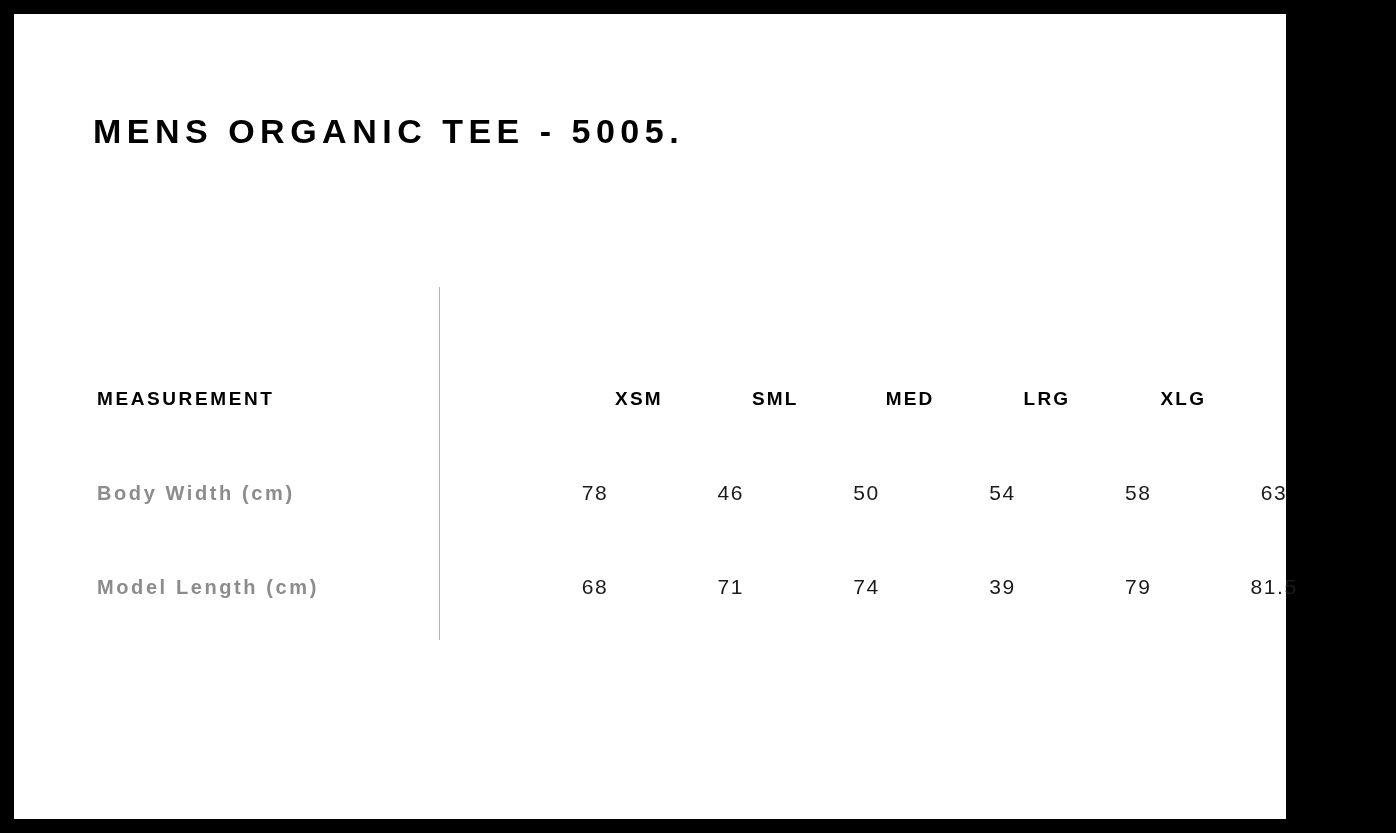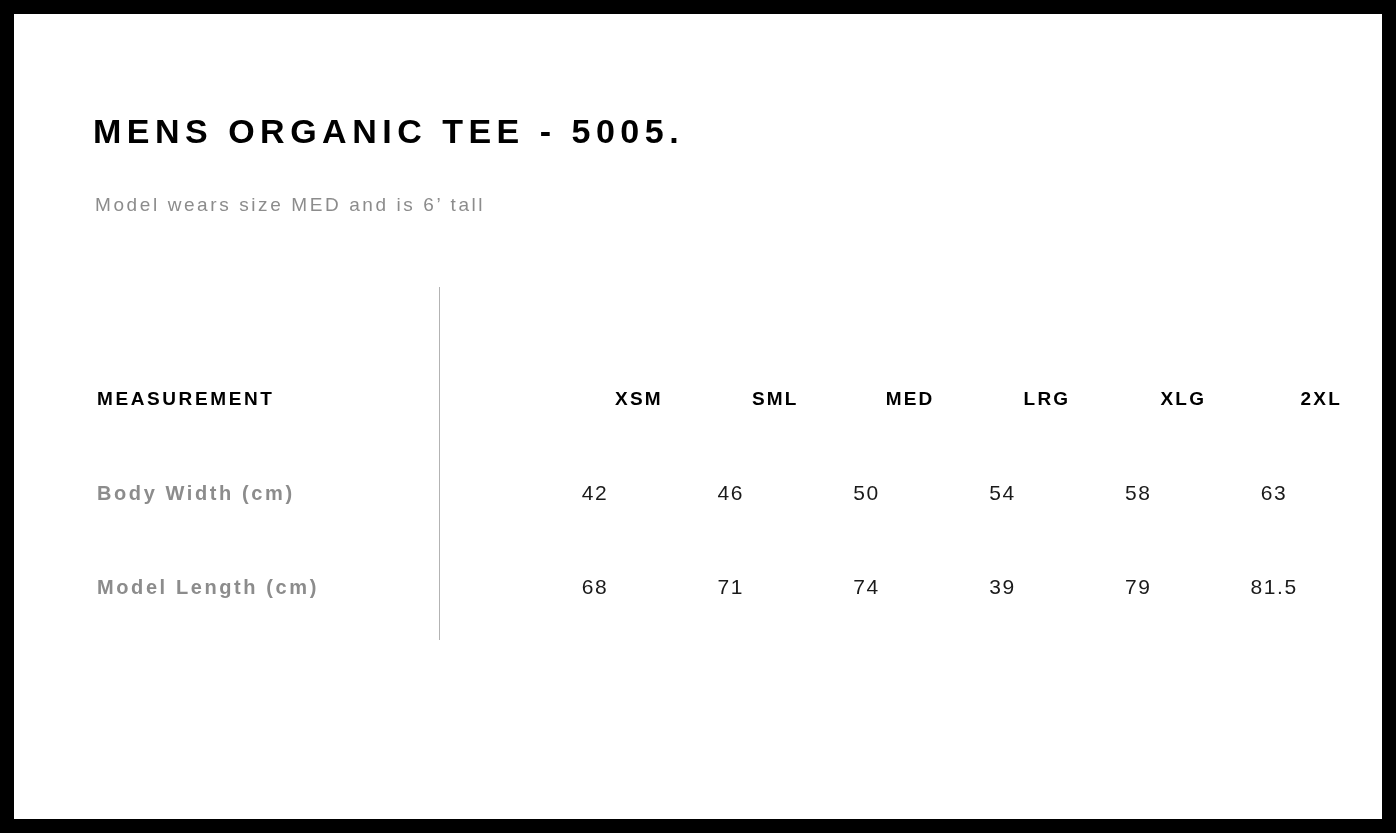--- a/index.html
+++ b/index.html
@@ -10,21 +10,21 @@
     width: 1396px;
     height: 833px;
     background: #000000;
     font-family: "Liberation Sans", sans-serif;
     overflow: hidden;
   }
   .page {
     position: absolute;
     left: 14px;
     top: 14px;
-    width: 1368px;
+    width: 1272px;
     height: 805px;
     background: #ffffff;
     box-sizing: border-box;
   }
   .content {
     position: absolute;
     left: 79px;
     top: 0;
     right: 40px;
     bottom: 0;
@@ -122,21 +122,20 @@
     white-space: nowrap;
   }
 </style>
 </head>
 <body>
 
 <div class="page">
   <div class="content">
 
     <div class="title">MENS ORGANIC TEE - 5005.</div>
-    <div class="subtitle">Model wears size MED and is 6’ tall</div>
 
     <div class="vrule"></div>
 
     <table class="size-table">
       <colgroup>
         <col class="col-measure">
         <col class="col-size">
         <col class="col-size">
         <col class="col-size">
         <col class="col-size">
@@ -150,21 +149,21 @@
           <th class="hdr-size">SML</th>
           <th class="hdr-size">MED</th>
           <th class="hdr-size">LRG</th>
           <th class="hdr-size">XLG</th>
           <th class="hdr-size">2XL</th>
         </tr>
       </thead>
       <tbody>
         <tr>
           <td class="row-label">Body Width (cm)</td>
-          <td class="cell-val">42</td>
+          <td class="cell-val">78</td>
           <td class="cell-val">46</td>
           <td class="cell-val">50</td>
           <td class="cell-val">54</td>
           <td class="cell-val">58</td>
           <td class="cell-val">63</td>
         </tr>
         <tr>
           <td class="row-label">Model Length (cm)</td>
           <td class="cell-val">68</td>
           <td class="cell-val">71</td>

